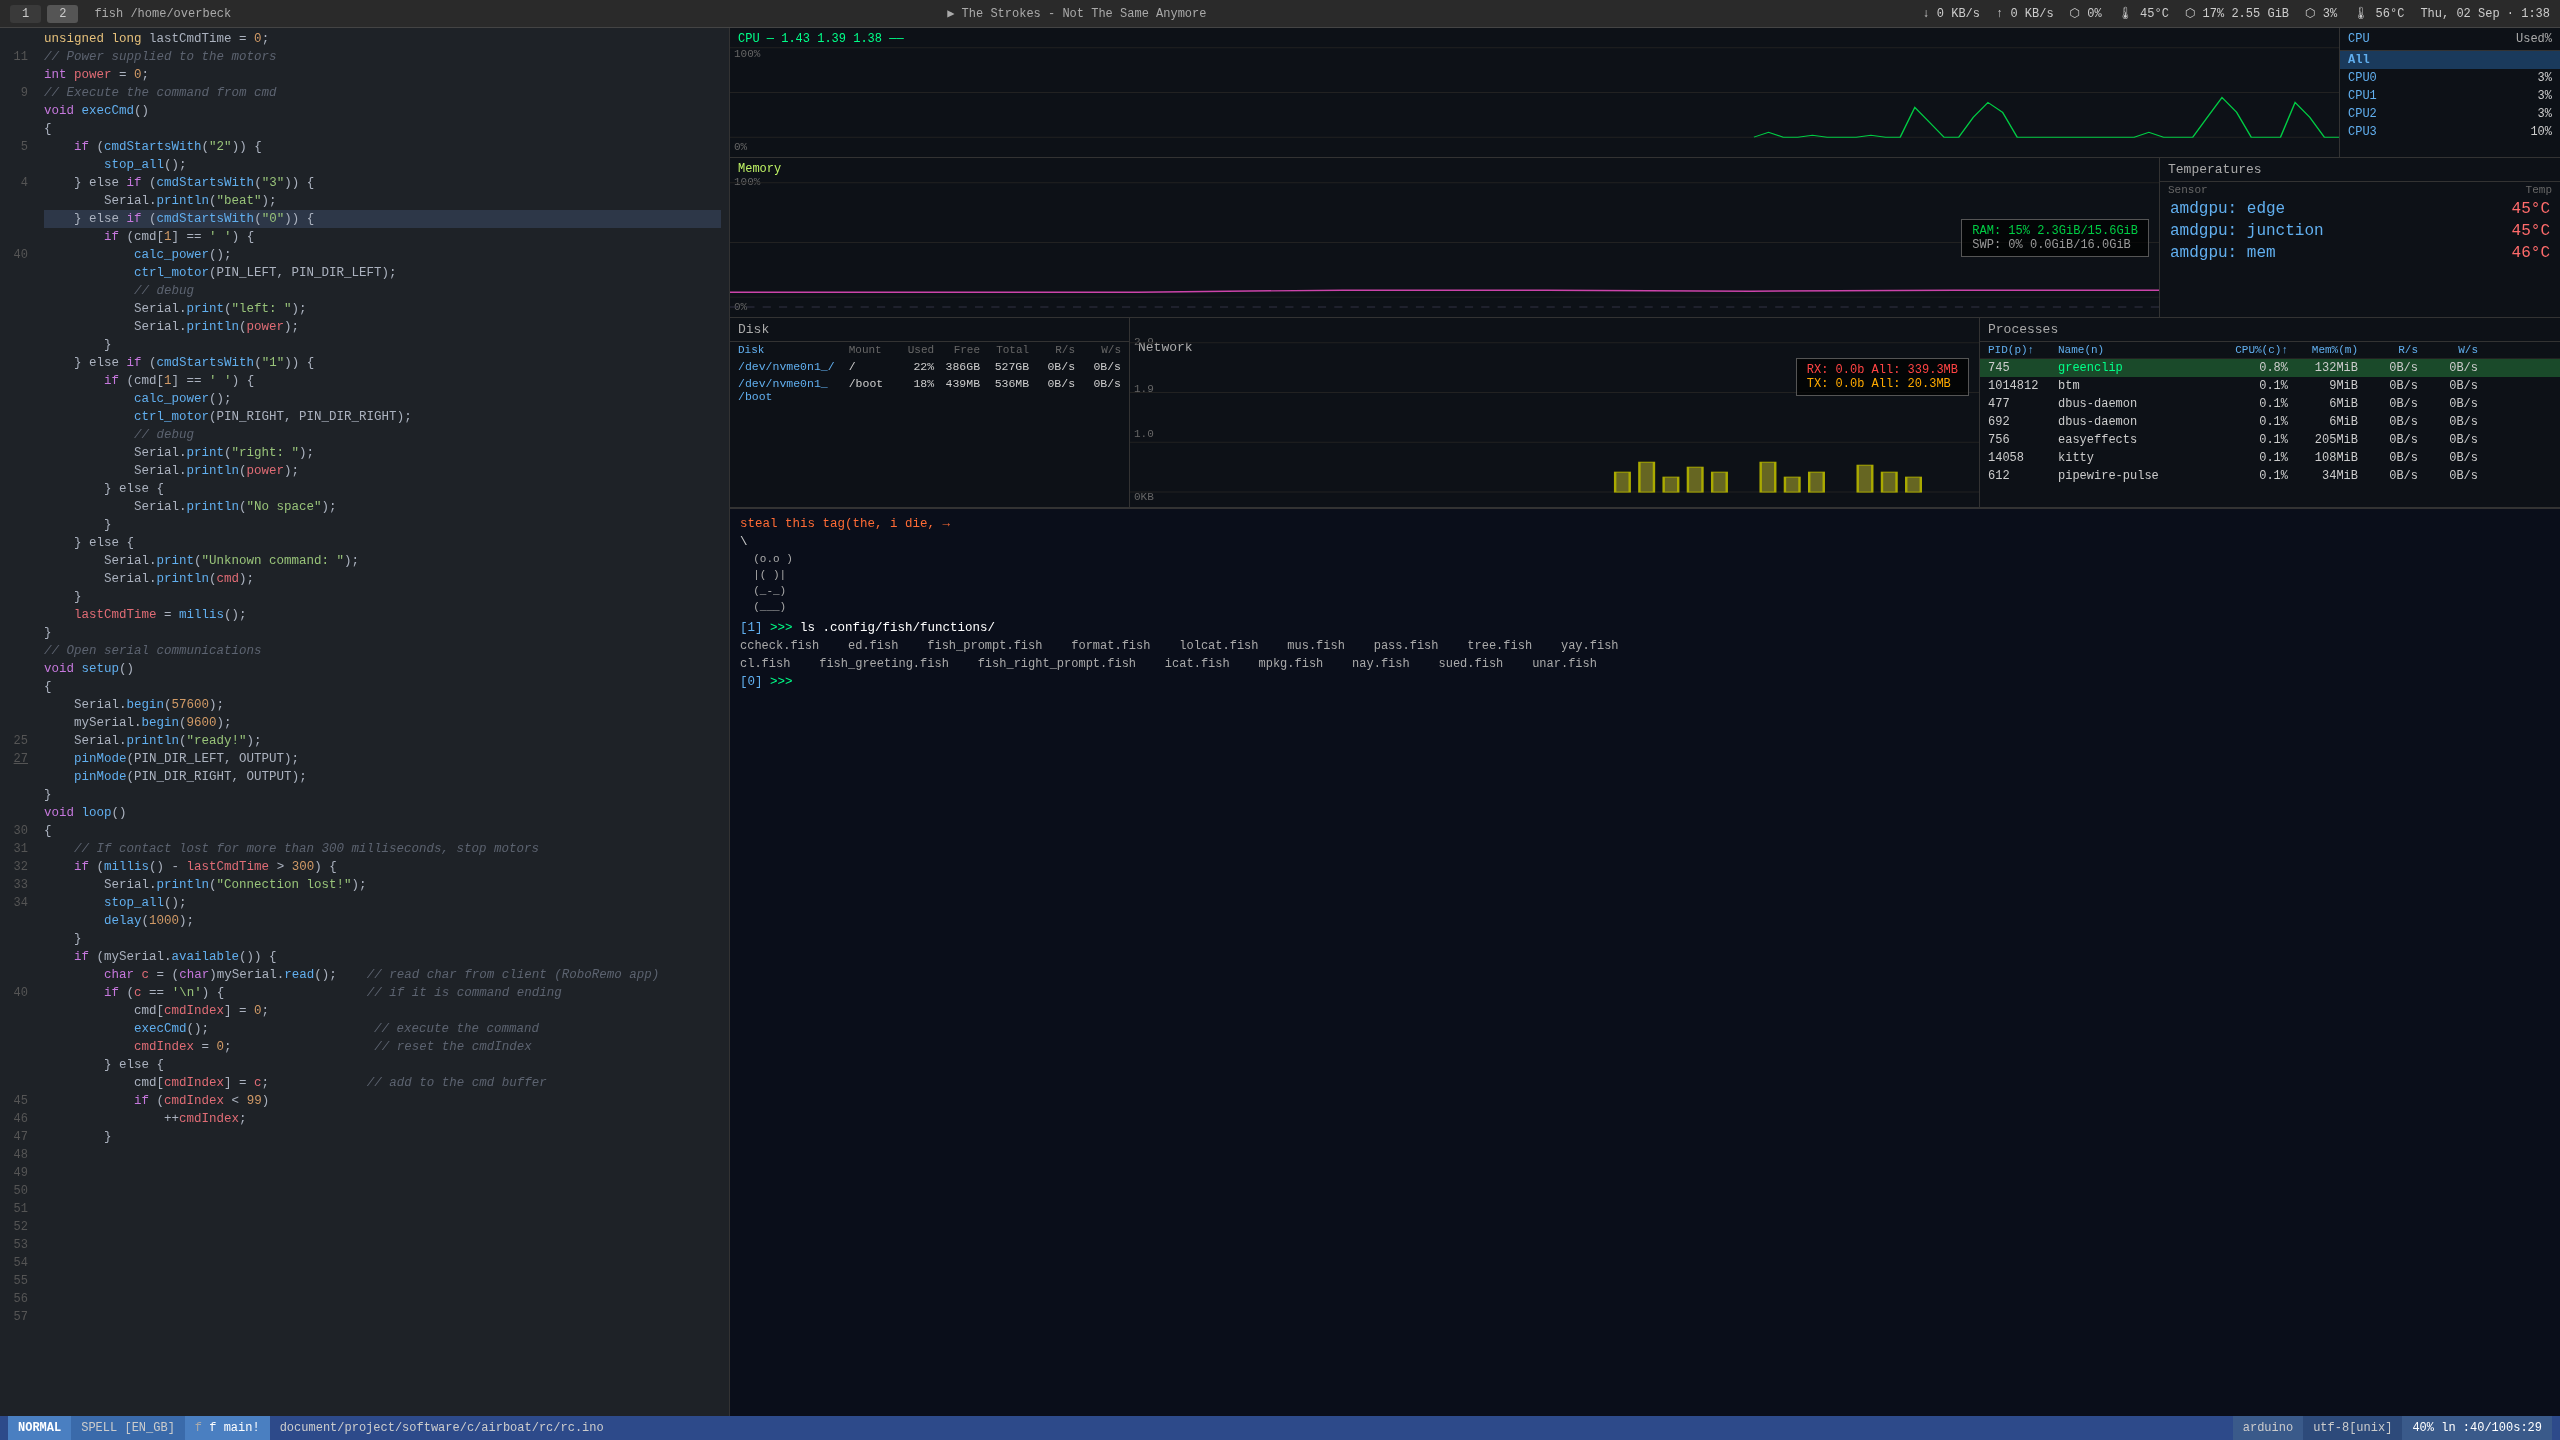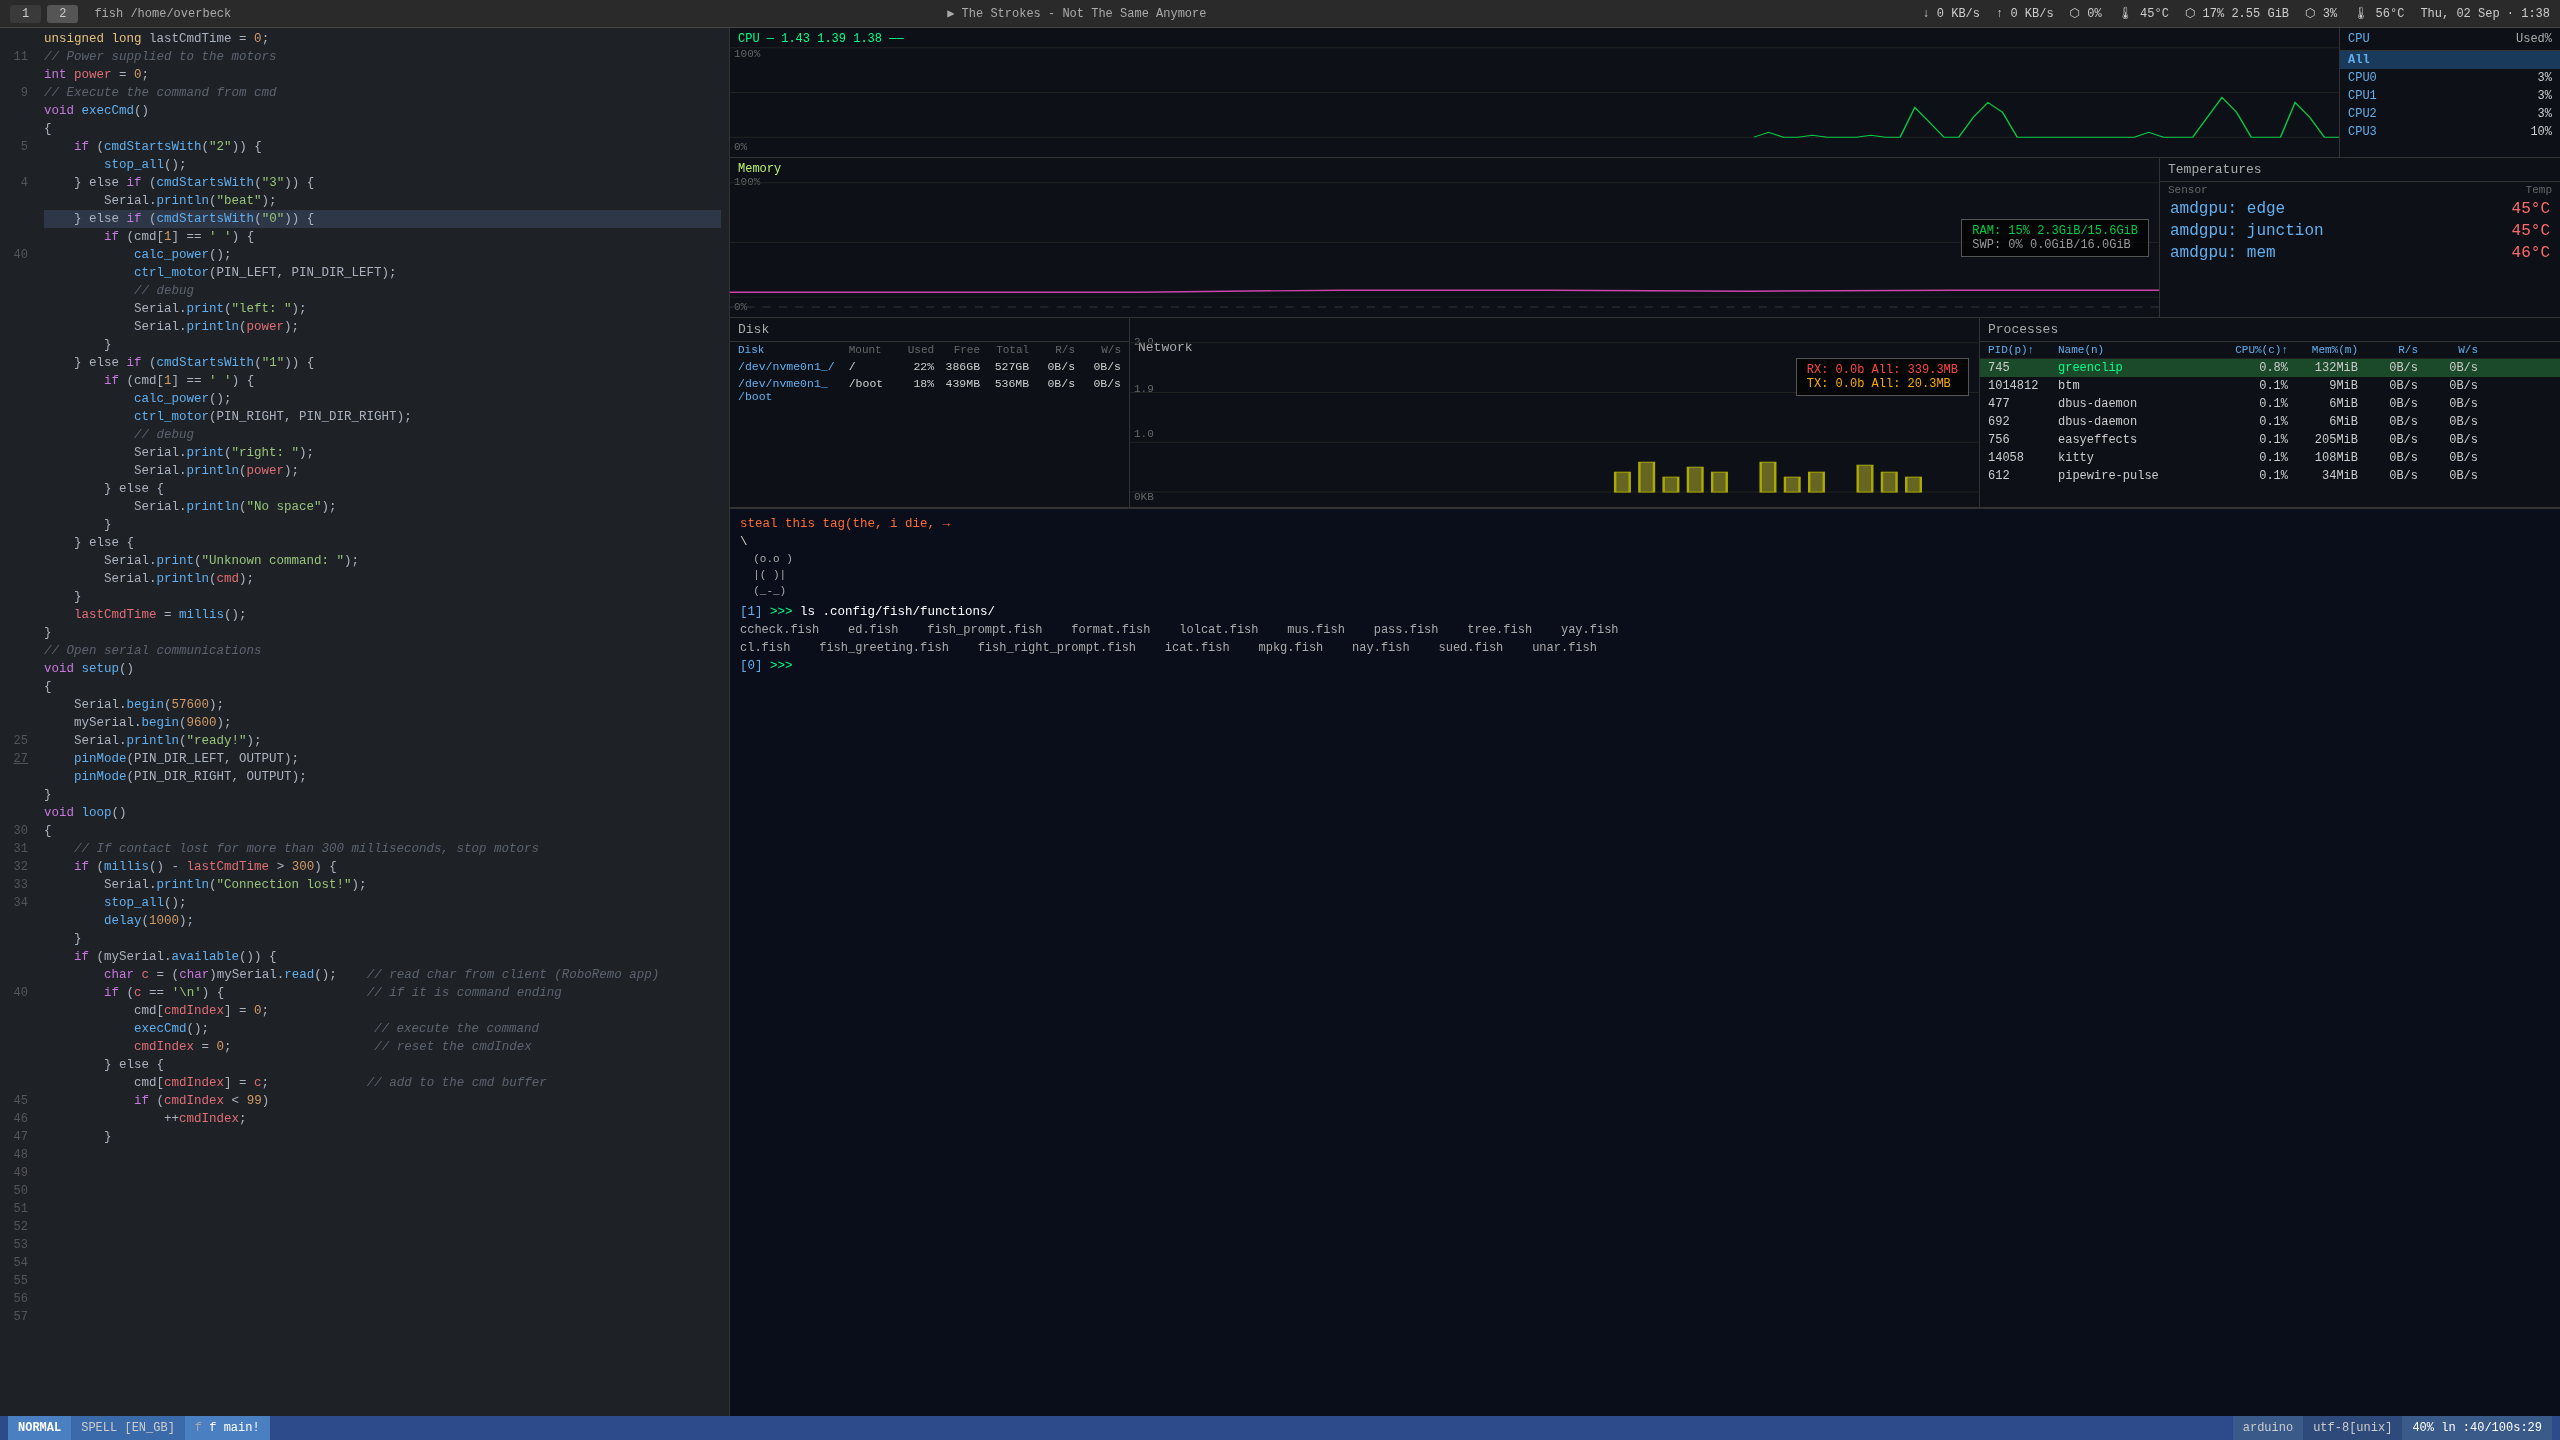--- a/index.html
+++ b/index.html
@@ -822,20 +822,21 @@
       <div>
         <span class="term-fish">steal this tag(the, i die, →</span>
       </div>
       <div>
         <span class="term-output">\</span>
       </div>
       <div class="term-ascii">
         <div>&nbsp;&nbsp;(o.o )</div>
         <div>&nbsp;&nbsp;|( )|</div>
         <div>&nbsp;&nbsp;(_-_)</div>
+        <div>&nbsp;&nbsp;(___)</div>
       </div>
       <div style="margin-top:4px;">
         <span style="color:#61afef;">[1]</span>
         <span style="color:#00ff88;"> &gt;&gt;&gt; </span>
         <span style="color:#fff;">ls .config/fish/functions/</span>
       </div>
       <div style="color:#aaa; font-size:12px; line-height:18px;">
         ccheck.fish &nbsp;&nbsp; ed.fish &nbsp;&nbsp; fish_prompt.fish &nbsp;&nbsp; format.fish &nbsp;&nbsp; lolcat.fish &nbsp;&nbsp; mus.fish &nbsp;&nbsp; pass.fish &nbsp;&nbsp; tree.fish &nbsp;&nbsp; yay.fish
       </div>
       <div style="color:#aaa; font-size:12px; line-height:18px;">
@@ -850,18 +851,19 @@
   </div>
 </div>
 
 <div id="statusbar">
   <span class="sb-mode">NORMAL</span>
   <span class="sb-spell">SPELL [EN_GB]</span>
   <span class="sb-main">
     <span style="color:#aaa;">f </span>
     <span>f main!</span>
   </span>
+  <span class="sb-file">document/project/software/c/airboat/rc/rc.ino</span>
   <div class="sb-right">
     <span class="sb-ft">arduino</span>
     <span class="sb-enc">utf-8[unix]</span>
     <span class="sb-pos">40% ln :40/100s:29</span>
   </div>
 </div>
 
 </body></html>

